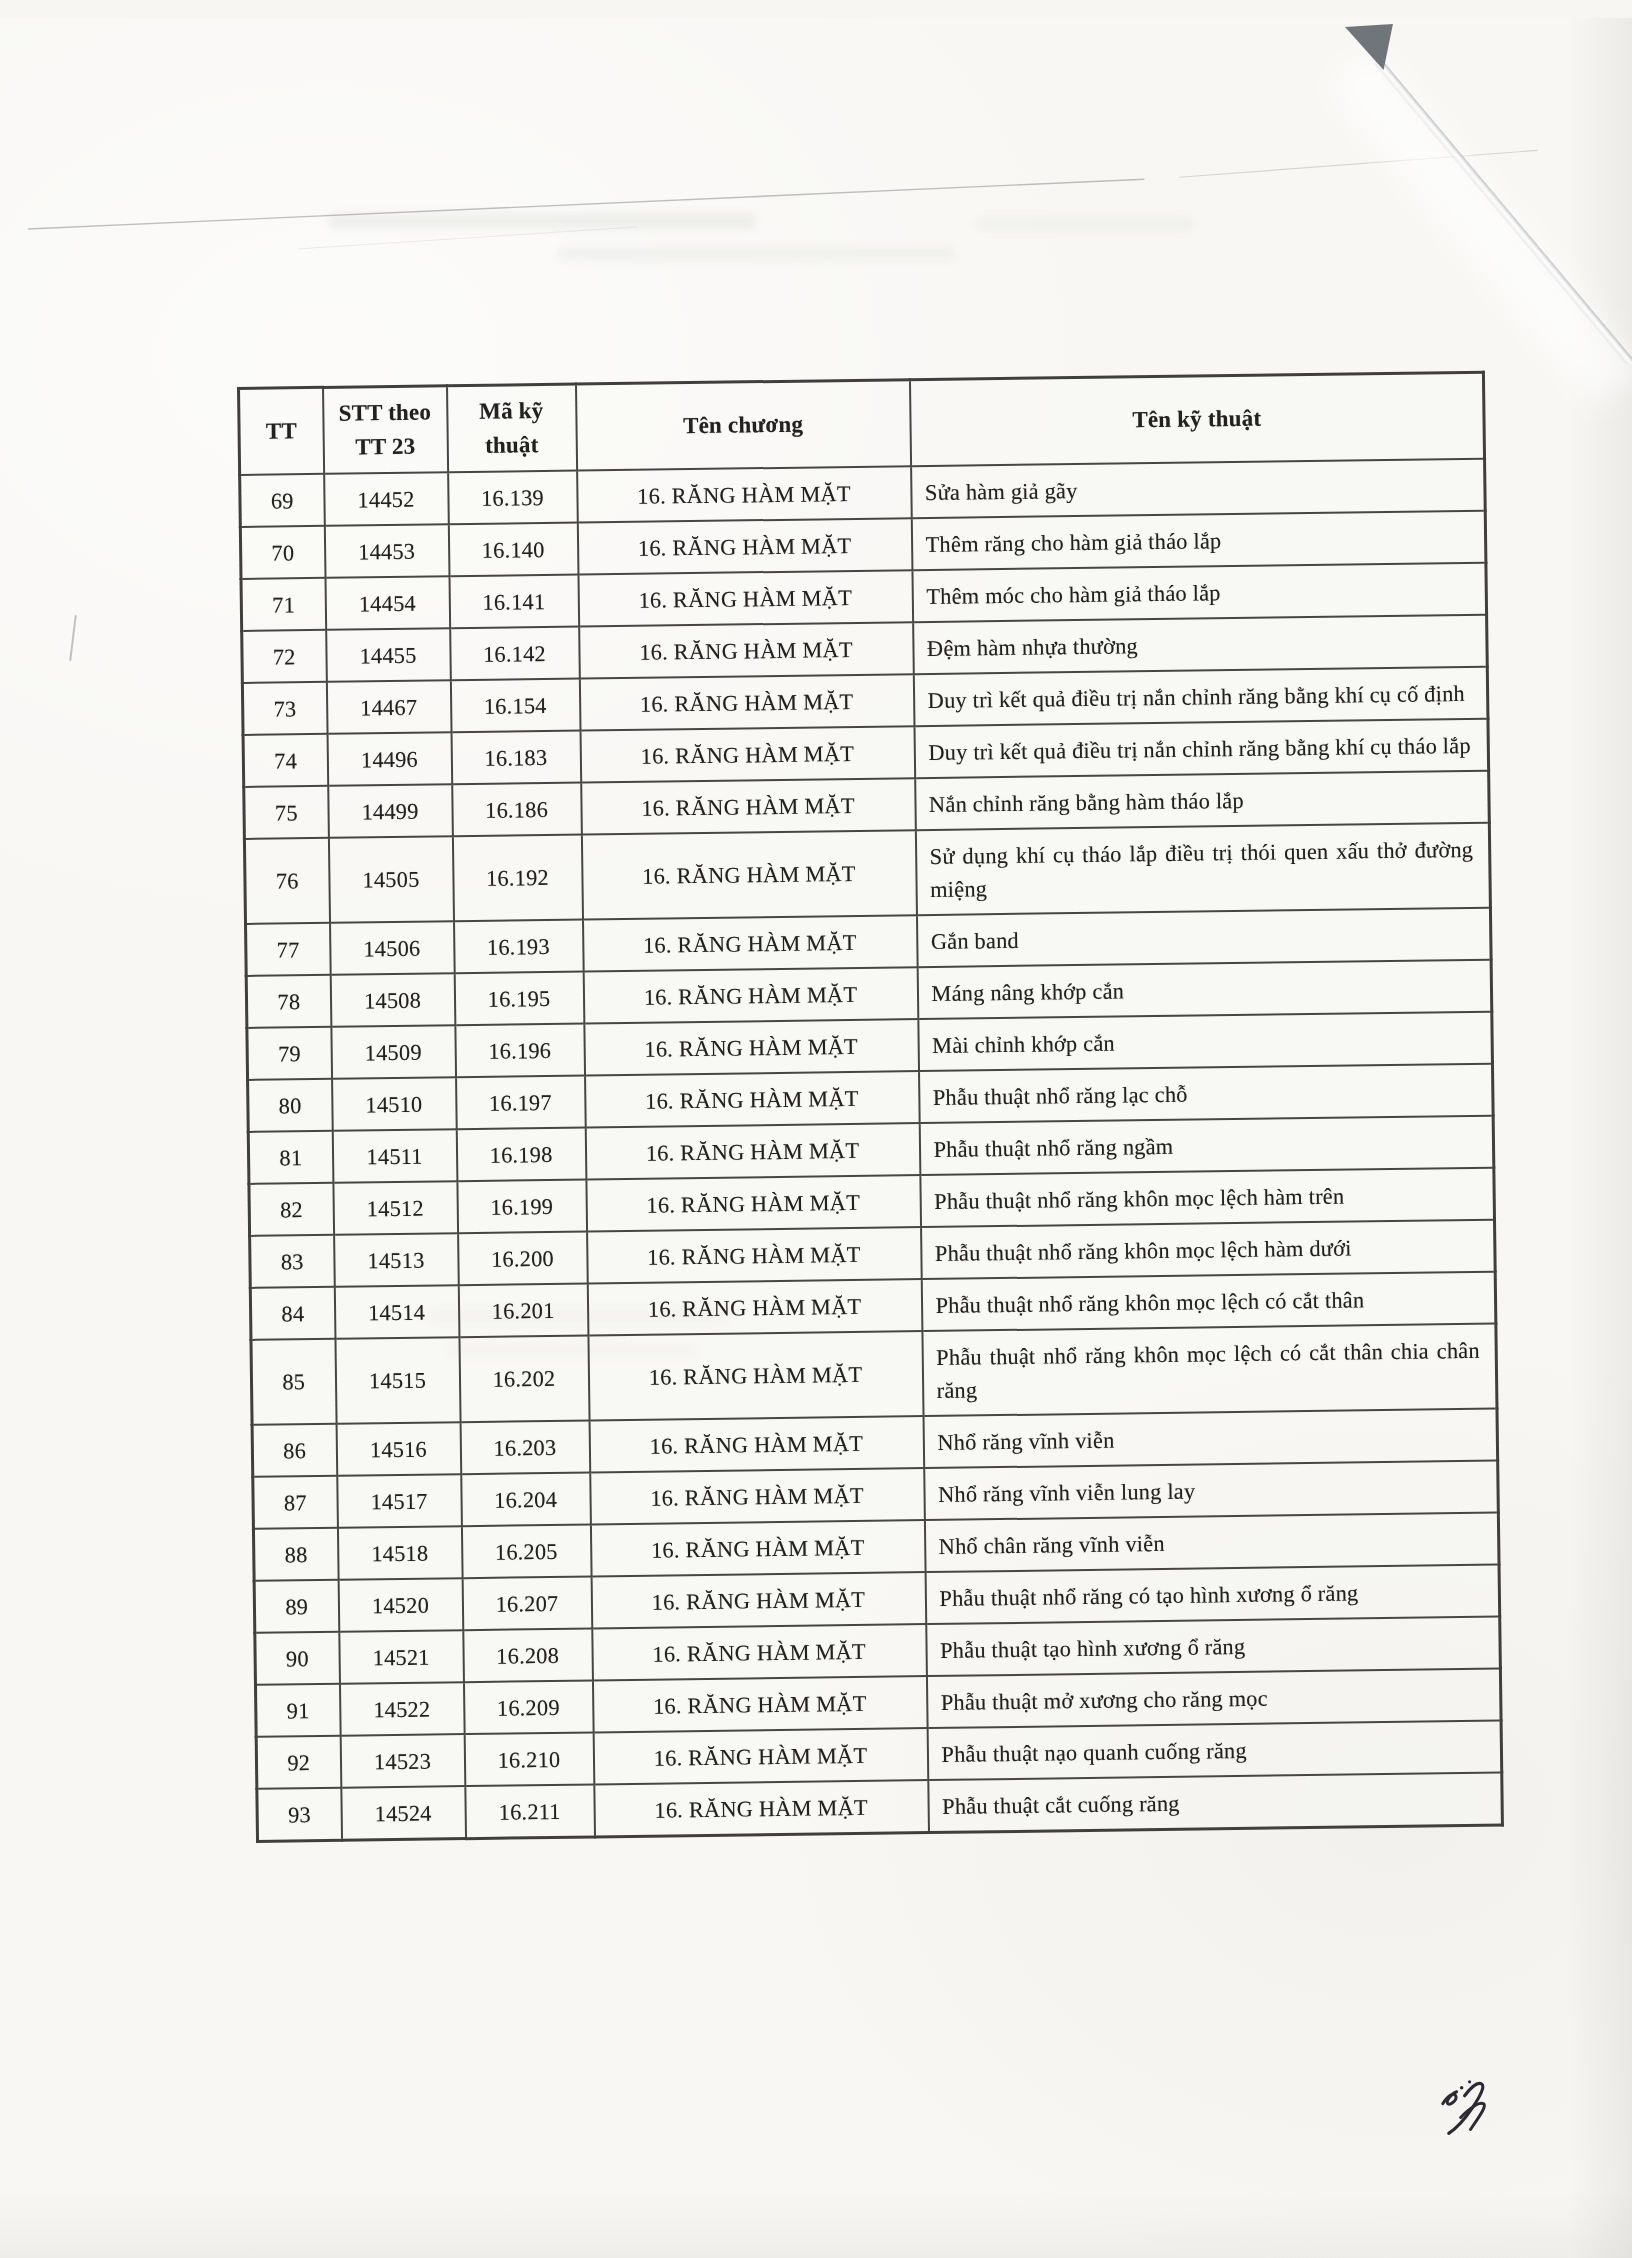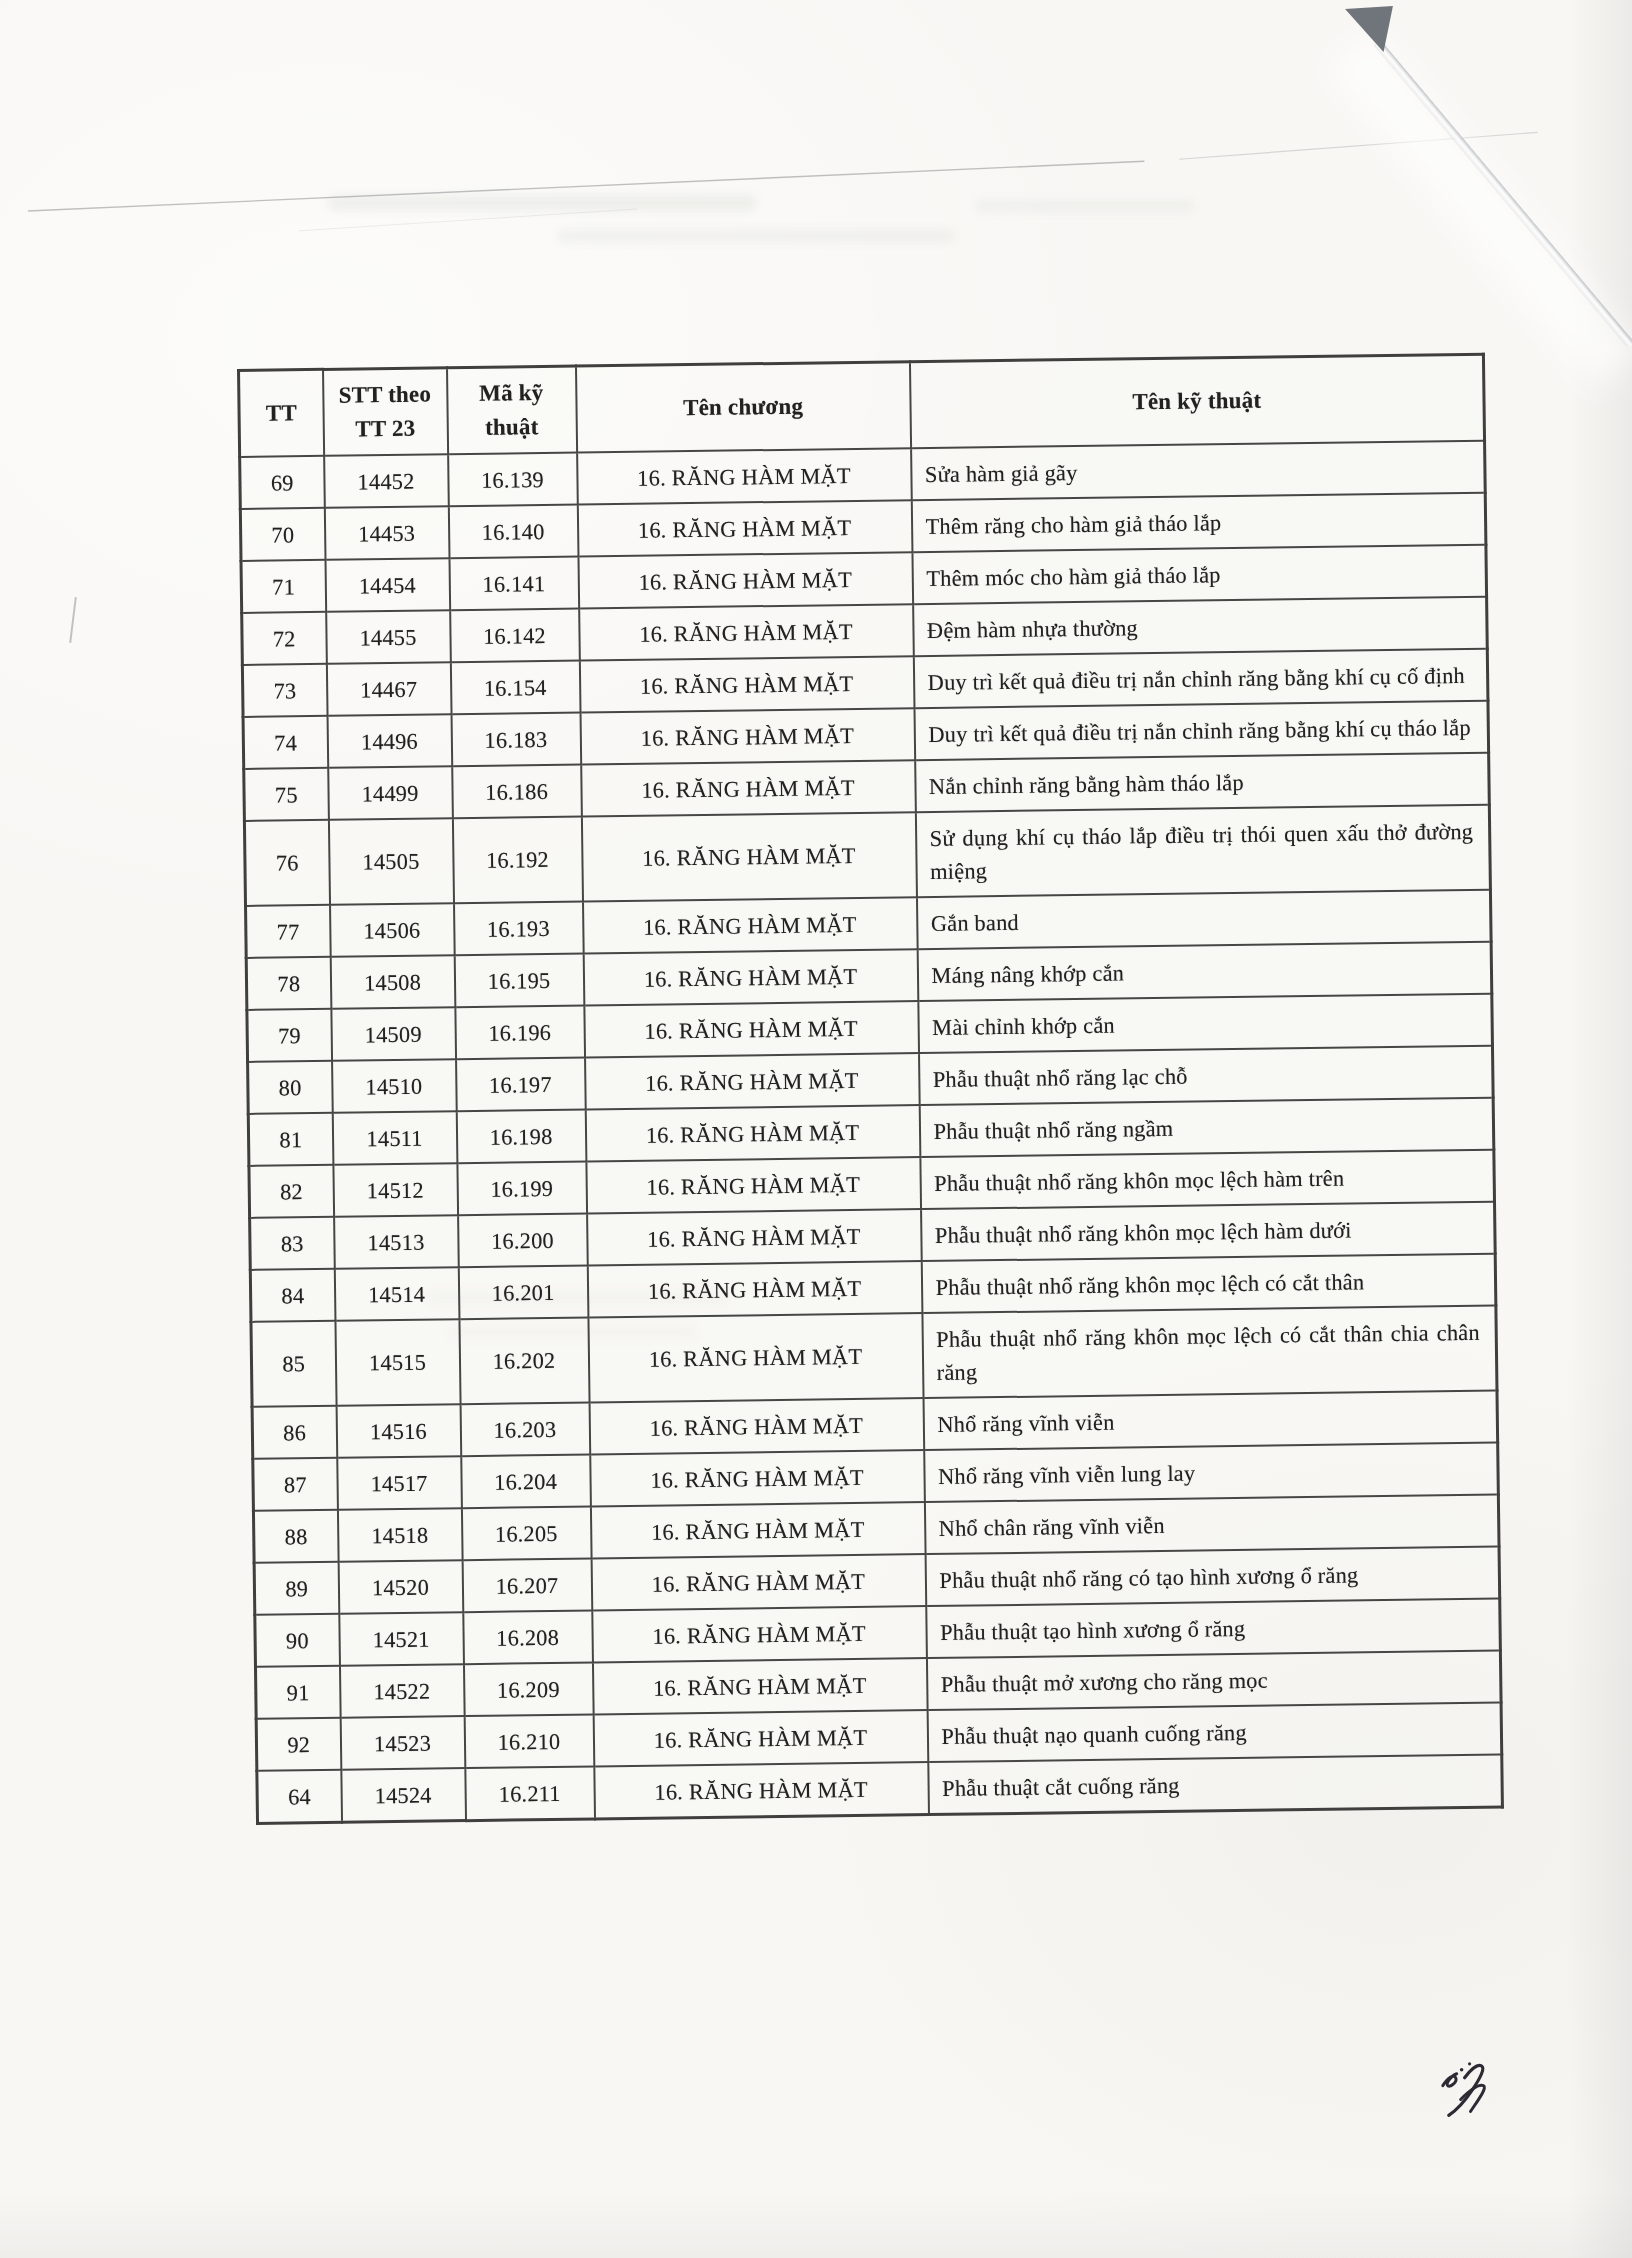--- a/index.html
+++ b/index.html
@@ -9,20 +9,21 @@
     font-family:"Liberation Serif","DejaVu Serif",serif;
   }
   .page{
     position:absolute;inset:0;
     background:
       radial-gradient(ellipse 1194px 896px at 20% 15%, rgba(255,255,255,.55), rgba(255,255,255,0) 70%),
       radial-gradient(ellipse 896px 697px at 85% 80%, rgba(120,120,110,.05), rgba(0,0,0,0) 70%),
       linear-gradient(to right, rgba(0,0,0,0) 96%, rgba(60,60,60,.07) 100%),
       linear-gradient(to bottom, rgba(0,0,0,0) 97%, rgba(60,60,60,.05) 100%),
       #f8f7f4;
+    margin-top: 18px;
   }
   
   .fold-corner{
     position:absolute;left:1343px;top:6px;width:52px;height:50px;
     background:#70747b;
     clip-path:polygon(4% 6%, 96% 0%, 78% 92%);
     filter:blur(0.6px);
   }
   .crease{
     position:absolute;left:1379px;top:38px;width:398px;height:9px;
@@ -292,21 +293,21 @@
 
     <tr>
       <td class="c-tt">92</td>
       <td class="c-stt">14523</td>
       <td class="c-ma">16.210</td>
       <td class="c-chuong">16. RĂNG HÀM MẶT</td>
       <td class="c-kythuat">Phẫu thuật nạo quanh cuống răng</td>
     </tr>
 
     <tr>
-      <td class="c-tt">64</td>
+      <td class="c-tt">93</td>
       <td class="c-stt">14524</td>
       <td class="c-ma">16.211</td>
       <td class="c-chuong">16. RĂNG HÀM MẶT</td>
       <td class="c-kythuat">Phẫu thuật cắt cuống răng</td>
     </tr>
   </tbody>
   </table>
 
   <svg class="handwriting" width="109" height="109" viewBox="0 0 110 110">
     <path d="M22 38 C27 30, 33 26, 35 30 C37 34, 30 40, 27 38 C25 36, 30 28, 36 26" fill="none" stroke="#2c2a33" stroke-width="3" stroke-linecap="round"></path>

